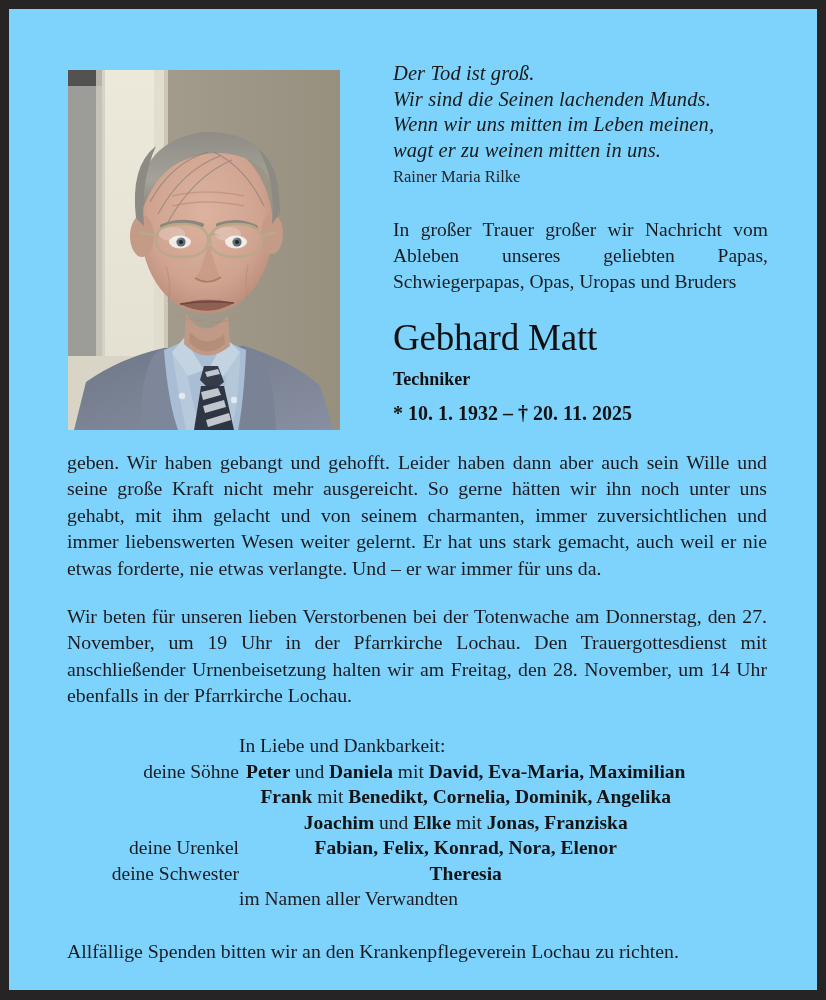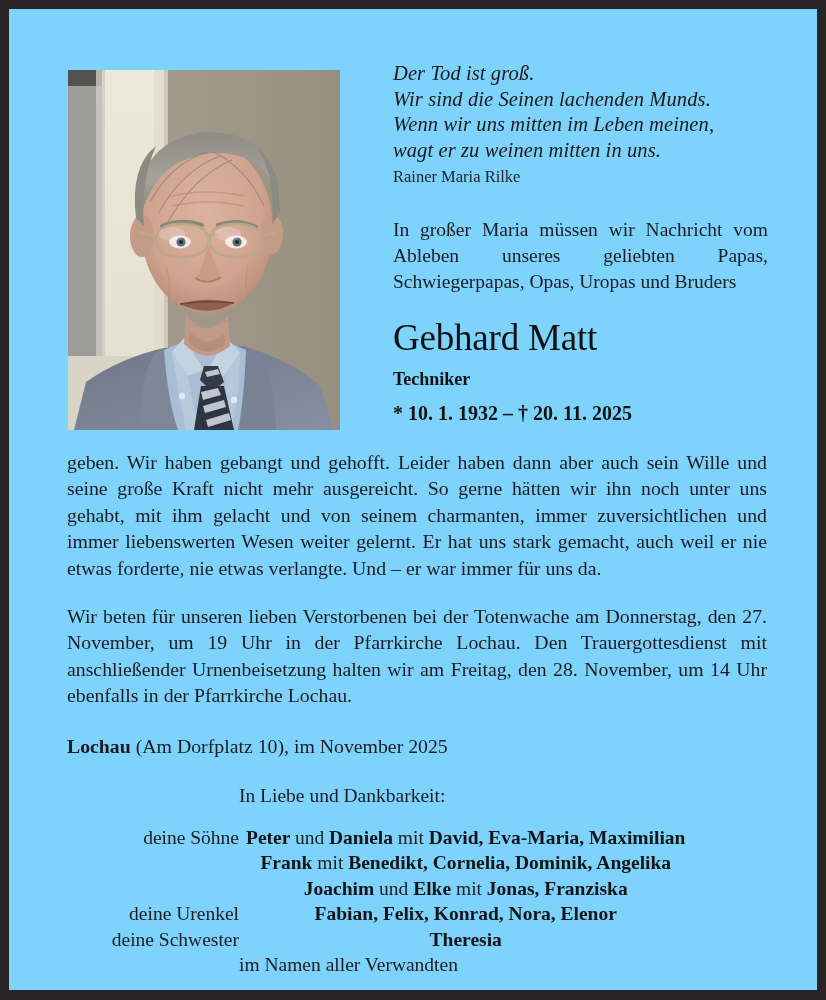--- a/index.html
+++ b/index.html
@@ -143,21 +143,21 @@
   .family {
     margin-top: 24px;
     font-size: 19.5px;
     line-height: 25.4px;
   }
   .fam-intro {
     padding-left: 172px;
     color: #1d1b20;
   }
   .fam-table {
-    margin-top: 17px;
+    margin-top: 1px;
     border-collapse: collapse;
   }
   .fam-table td {
     padding: 0;
     vertical-align: top;
     line-height: 25.4px;
     font-size: 19.5px;
   }
   .fam-label {
     text-align: right;
@@ -320,37 +320,34 @@
       <div class="right-col">
 
         <div class="quote">
           <div>Der Tod ist groß.</div>
           <div>Wir sind die Seinen lachenden Munds.</div>
           <div>Wenn wir uns mitten im Leben meinen,</div>
           <div>wagt er zu weinen mitten in uns.</div>
         </div>
         <div class="attribution">Rainer Maria Rilke</div>
 
-        <div class="lead">In großer Maria müssen wir Nachricht vom Ableben unseres geliebten Papas, Schwiegerpapas, Opas, Uropas und Bruders</div>
+        <div class="lead">In großer Trauer großer wir Nachricht vom Ableben unseres geliebten Papas, Schwiegerpapas, Opas, Uropas und Bruders</div>
 
         <div class="deceased-name">Gebhard Matt</div>
         <div class="profession">Techniker</div>
         <div class="dates">* 10. 1. 1932 – † 20. 11. 2025</div>
       </div>
     </div>
 
     <div class="body-area">
 
       <div class="para p-memorial">geben. Wir haben gebangt und gehofft. Leider haben dann aber auch sein Wille und seine große Kraft nicht mehr ausgereicht. So gerne hätten wir ihn noch unter uns gehabt, mit ihm gelacht und von seinem charmanten, immer zuversichtlichen und immer liebenswerten Wesen weiter gelernt. Er hat uns stark gemacht, auch weil er nie etwas forderte, nie etwas verlangte. Und – er war immer für uns da.</div>
 
       <div class="para p-service">Wir beten für unseren lieben Verstorbenen bei der Totenwache am Donnerstag, den 27. November, um 19 Uhr in der Pfarrkirche Lochau. Den Trauergottesdienst mit anschließender Urnenbeisetzung halten wir am Freitag, den 28. November, um 14 Uhr ebenfalls in der Pfarrkirche Lochau.</div>
 
-      <div class="place-line">
-        <b>Lochau</b><span> (Am Dorfplatz 10), im November 2025</span>
-      </div>
 
       <div class="family">
         <div class="fam-intro">In Liebe und Dankbarkeit:</div>
         <table class="fam-table">
           <tbody>
               <tr>
                 <td class="fam-label">deine Söhne</td>
                 <td class="fam-names">Peter <span class="reg">und</span> Daniela <span class="reg">mit</span> David, Eva-Maria, Maximilian</td>
               </tr>
               <tr>

